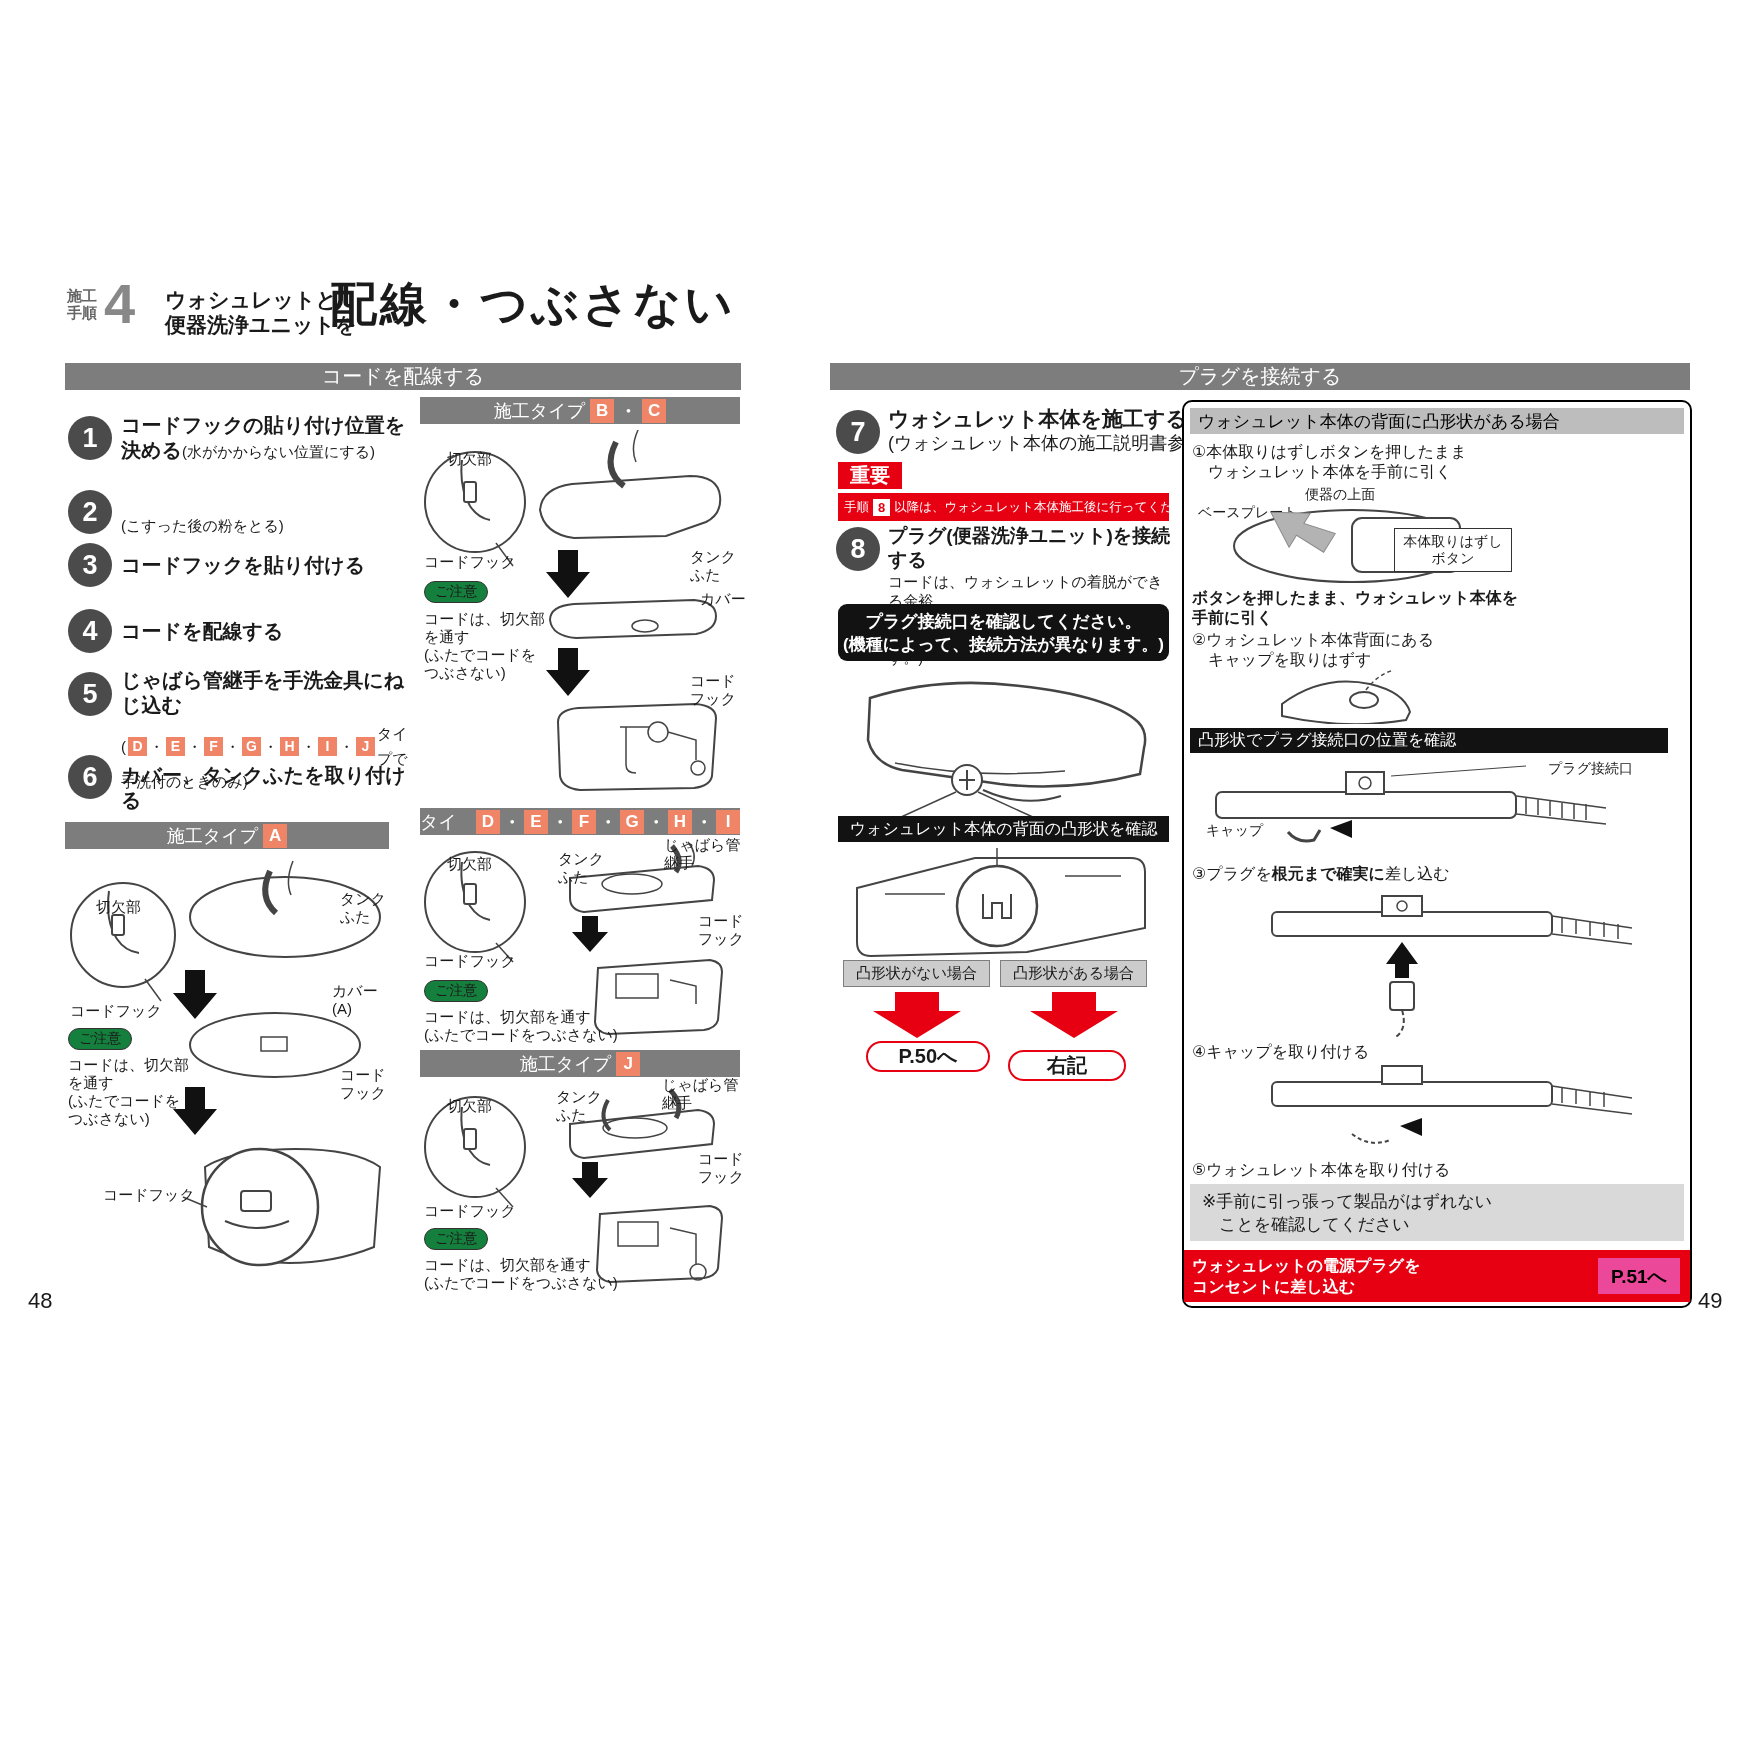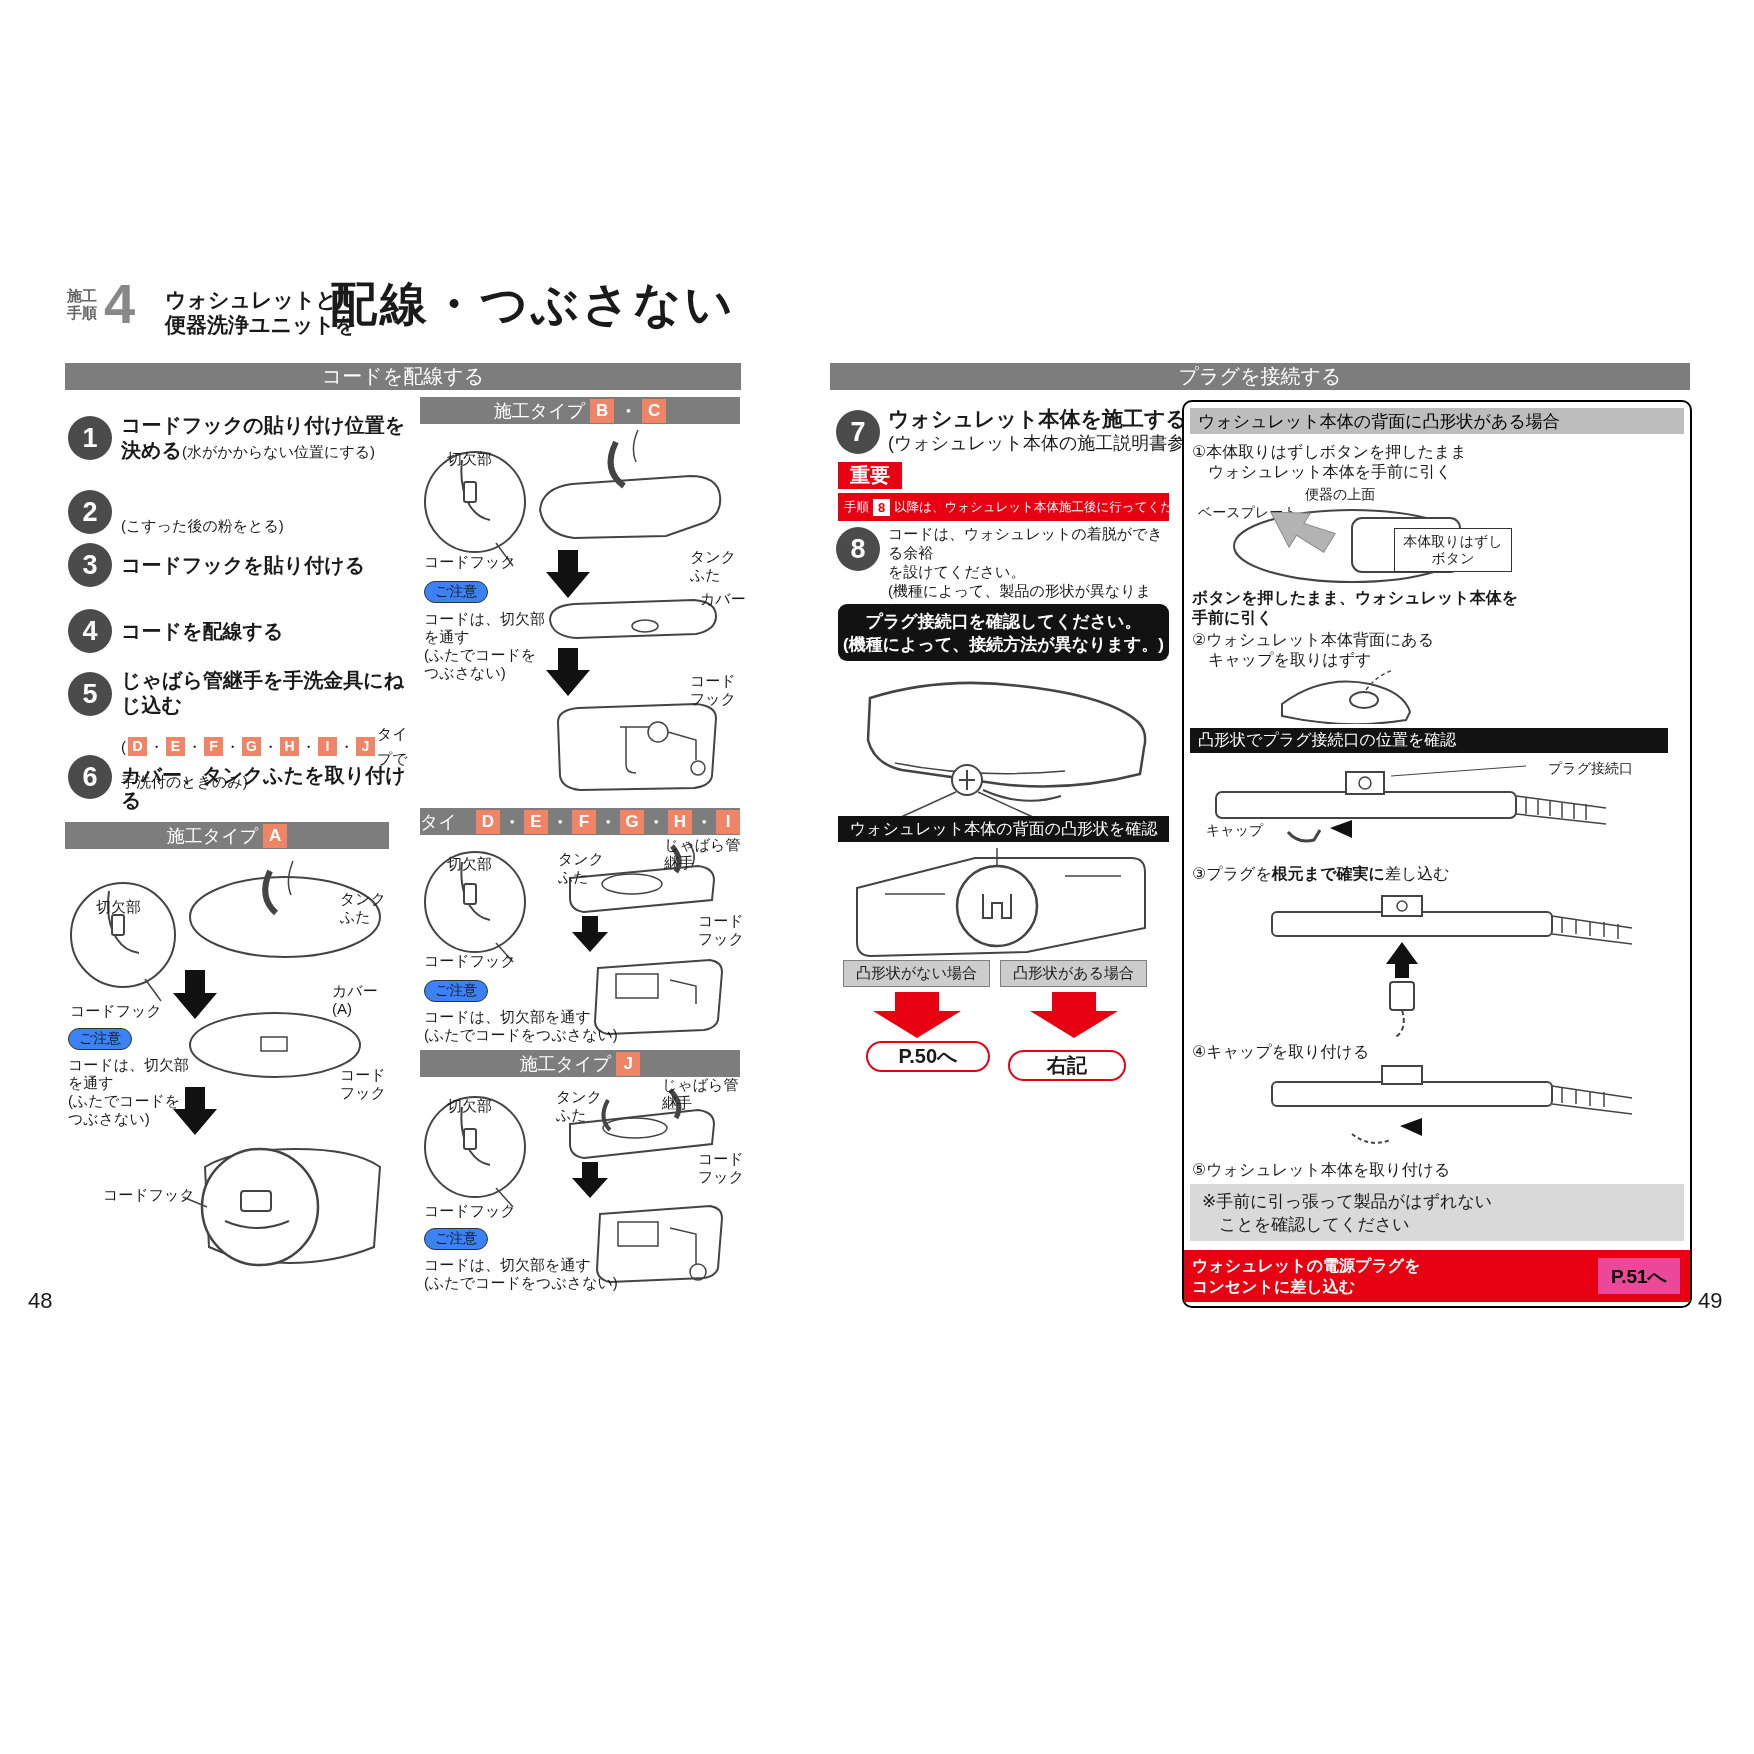--- a/index.html
+++ b/index.html
@@ -27,21 +27,21 @@
   .st-note { font-size:15px; font-weight:normal; }
   .sm-note { font-size:15px; font-weight:normal; line-height:21px; }
 
   .badge { min-width:24px; height:24px; padding:0 3px; background:#ef8467; color:#fff; font-weight:bold; display:inline-flex; align-items:center; justify-content:center; font-size:17px; }
   .badge.sm { min-width:19px; height:19px; font-size:14px; }
   .letters-line { display:flex; align-items:center; gap:2px; font-size:15px; font-weight:normal; margin-top:3px; }
   .bar-dot { font-weight:bold; }
 
   .label { font-size:15px; line-height:18px; }
   .label.sm { font-size:14px; line-height:17px; }
-  .caution-badge { display:inline-block; border:1.5px solid #333; border-radius:11px; padding:1px 10px; font-size:14px; background:#3b82f6; }
+  .caution-badge { display:inline-block; border:1.5px solid #333; border-radius:11px; padding:1px 10px; font-size:14px; background:#15803d; }
 
   
   .s7-title { font-size:21px; font-weight:bold; line-height:26px; }
   .s7-sub { font-size:18px; line-height:23px; }
   .important-badge { background:#e60012; color:#fff; font-weight:bold; font-size:20px; display:flex; align-items:center; justify-content:center; }
   .important-bar { background:#e60012; color:#fff; font-size:12.5px; display:flex; align-items:center; gap:4px; padding:0 6px; white-space:nowrap; }
   .ref8 { background:#fff; color:#e60012; font-weight:bold; padding:0 5px; font-size:13px; line-height:17px; }
   .s8-body { font-size:15px; line-height:19px; font-weight:normal; }
   .case-label { background:#ccc; border:1.5px solid #7f7f7f; display:flex; align-items:center; justify-content:center; font-size:15px; }
   .goto-box { border:2.5px solid #e60012; border-radius:16px; background:#fff; display:flex; align-items:center; justify-content:center; font-size:20px; font-weight:bold; }
@@ -285,20 +285,21 @@
 
   <div class="abs important-badge" style="left:838px;top:462px;width:64px;height:27px;">重要</div>
   <div class="abs important-bar" style="left:838px;top:493px;width:331px;height:28px;">
     <span>手順</span>
     <span class="ref8">8</span>
     <span>以降は、ウォシュレット本体施工後に行ってください。</span>
   </div>
 
   <div class="abs step-circle" style="left:836px;top:527px;">8</div>
   <div class="abs" style="left:888px;top:524px;width:290px;">
+    <div style="font-size:19px;font-weight:bold;line-height:24px;">プラグ(便器洗浄ユニット)を接続する</div>
     <div class="s8-body pre">コードは、ウォシュレットの着脱ができる余裕
 を設けてください。</div>
     <div class="s8-body">(機種によって、製品の形状が異なります。)</div>
   </div>
 
   <div class="abs black-box pre" style="left:838px;top:604px;width:331px;height:57px;">プラグ接続口を確認してください。
 (機種によって、接続方法が異なります。)</div>
 
   <div class="abs" style="left:855px;top:668px;width:300px;height:150px;">
     <svg width="300" height="150" viewBox="0 0 300 150">

